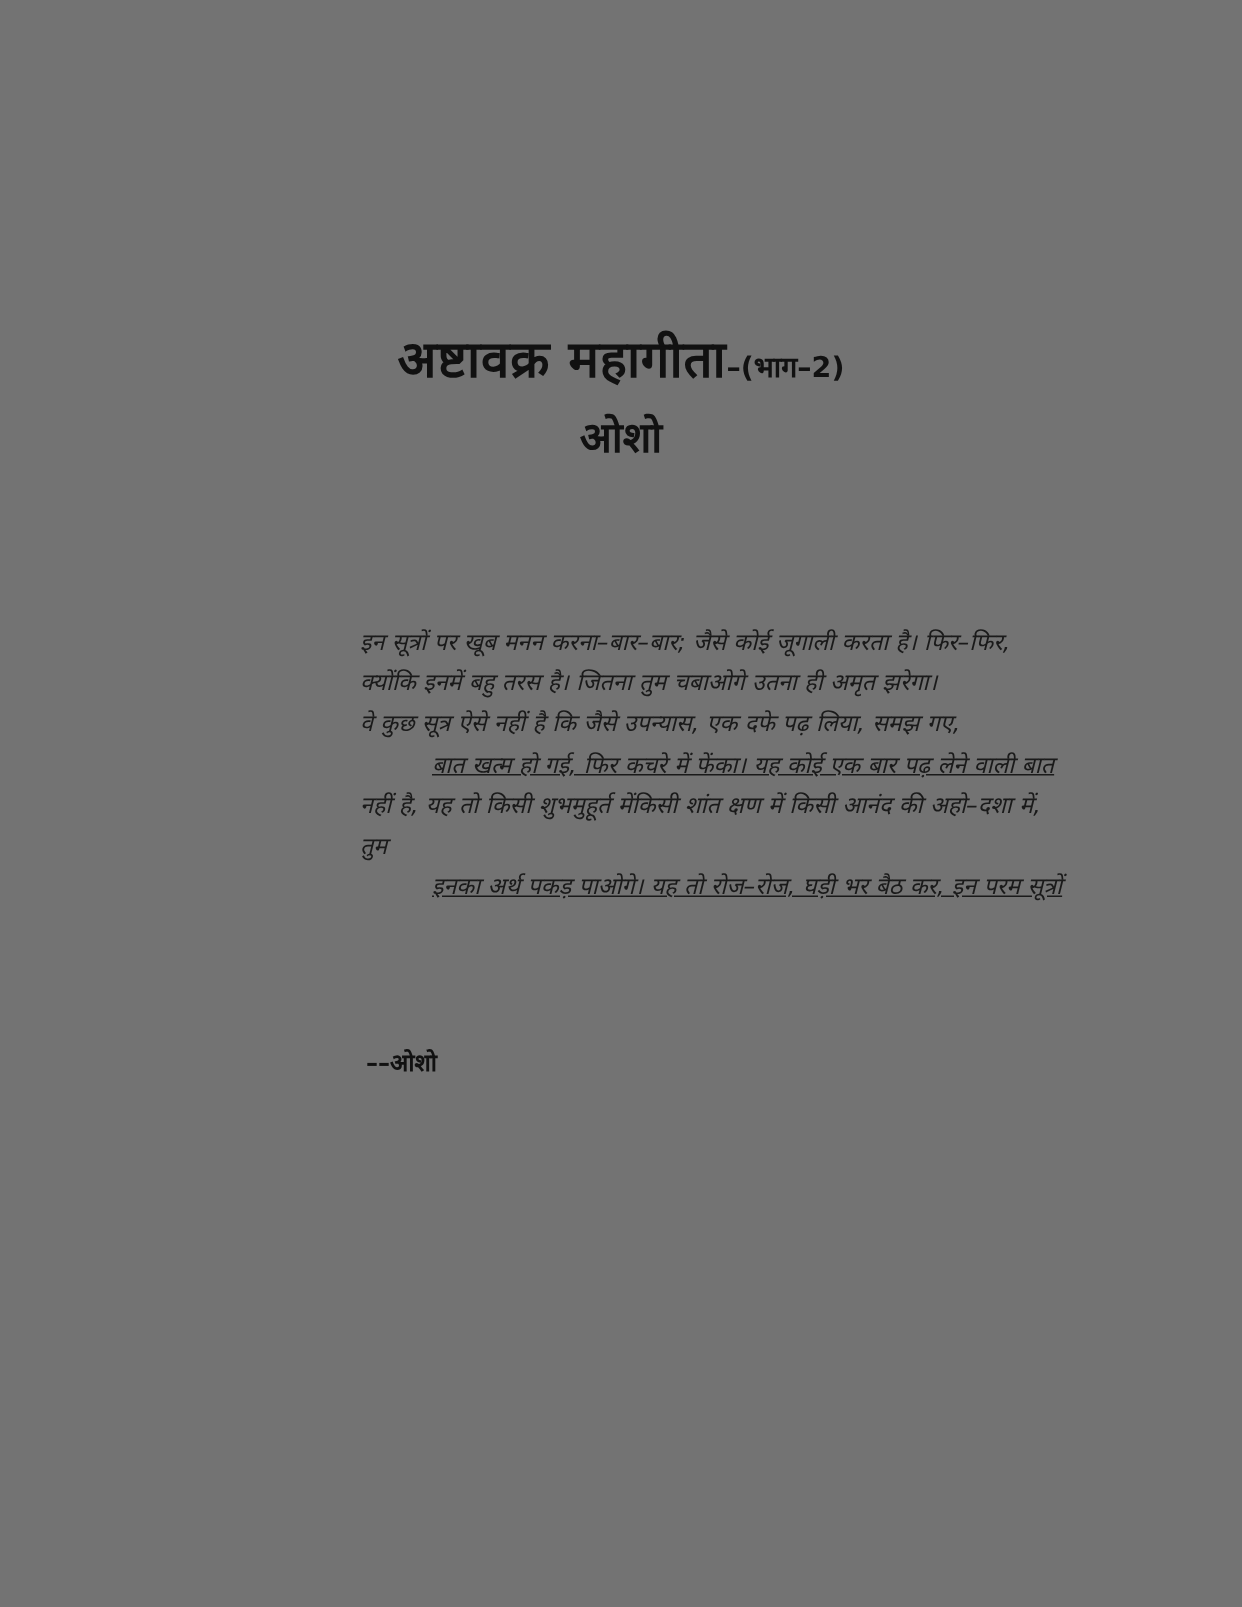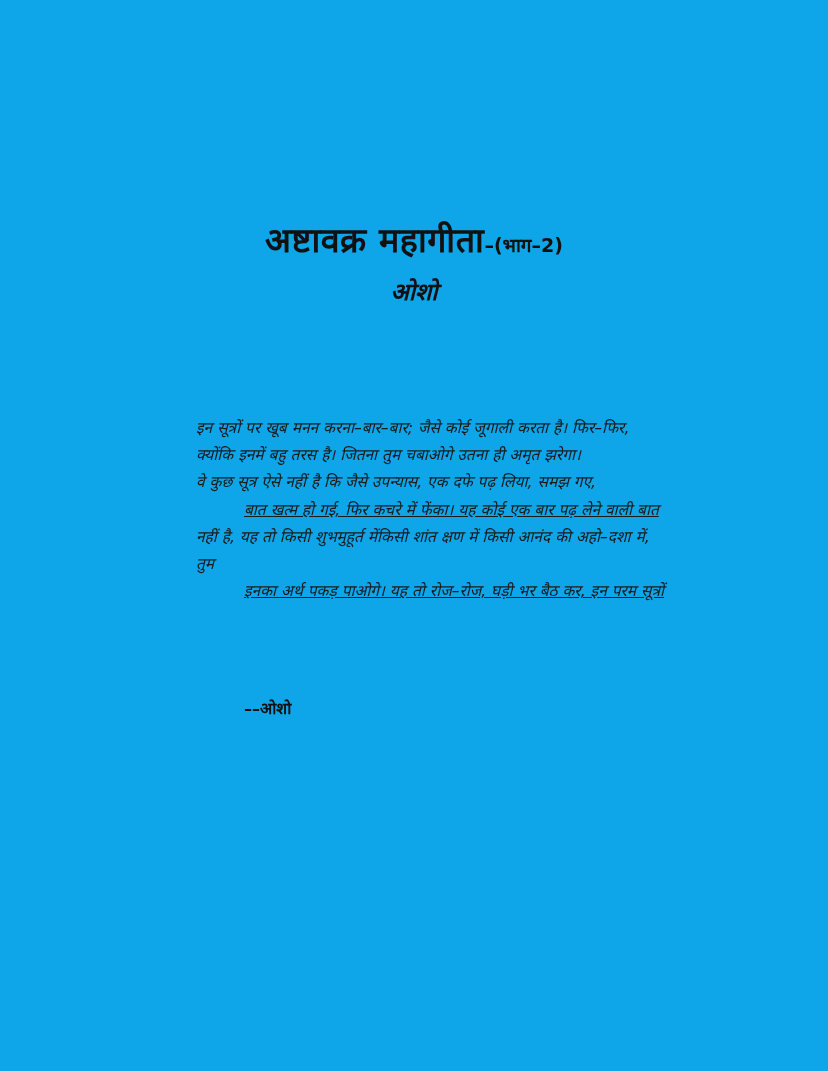--- a/index.html
+++ b/index.html
@@ -12,21 +12,21 @@
     height: 1071px;
     position: relative;
     overflow: hidden;
     font-family: "DejaVu Sans", sans-serif;
     color: #111111;
   }
   .page {
     position: absolute;
     left: 0; top: 0;
     width: 828px; height: 1071px;
-    background: #0ea5e9;
+    background: #737373;
   }
   .title-block {
     position: absolute;
     left: 0;
     width: 828px;
     top: 218px;
     text-align: center;
   }
   .title {
     font-family: "DejaVu Sans", sans-serif;
@@ -38,40 +38,40 @@
   }
   .title .main {
     letter-spacing: 0.5px;
   }
   .title .sub {
     font-size: 19px;
     font-weight: bold;
   }
   .author {
     margin-top: 10px;
-    font-size: 24px;
+    font-size: 28px;
     font-weight: bold;
-    font-style: italic;
     line-height: 30px;
     color: #111;
   }
   .body-text {
     position: absolute;
     left: 196px;
     top: 415px;
     width: 620px;
     font-family: "DejaVu Sans", sans-serif;
     font-style: italic;
     font-size: 15.5px;
     color: #1a1a1a;
   }
   .line {
     height: 27.2px;
     line-height: 27.2px;
     white-space: nowrap;
+    margin-left: 44px;
   }
   .line.indent {
     padding-left: 48px;
     text-decoration: underline;
   }
   .signature {
     position: absolute;
     left: 244px;
     top: 697px;
     font-family: "DejaVu Sans", sans-serif;

